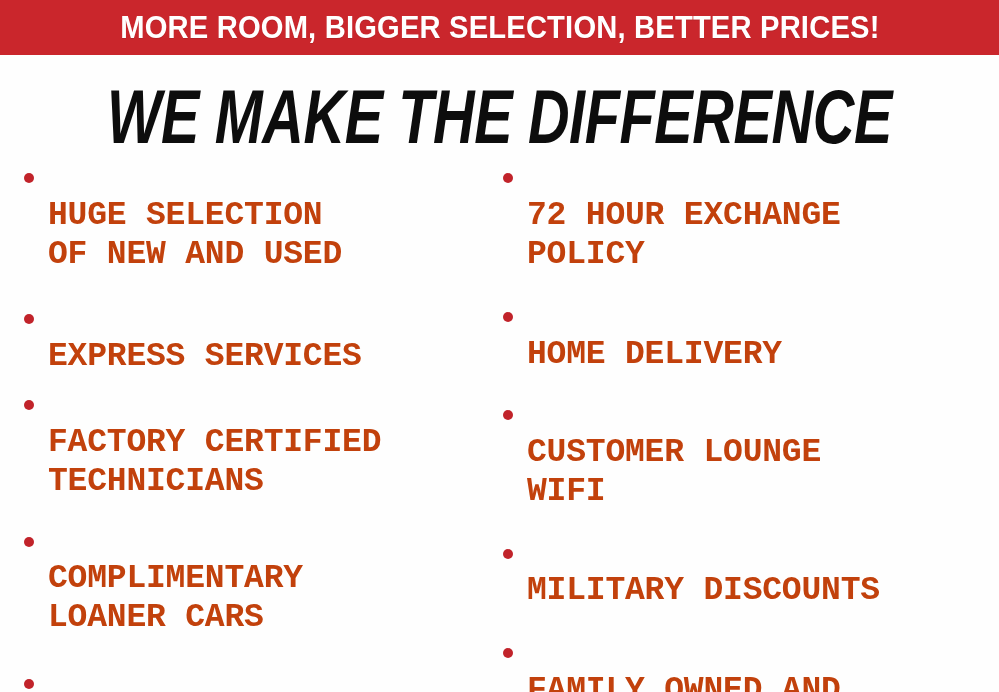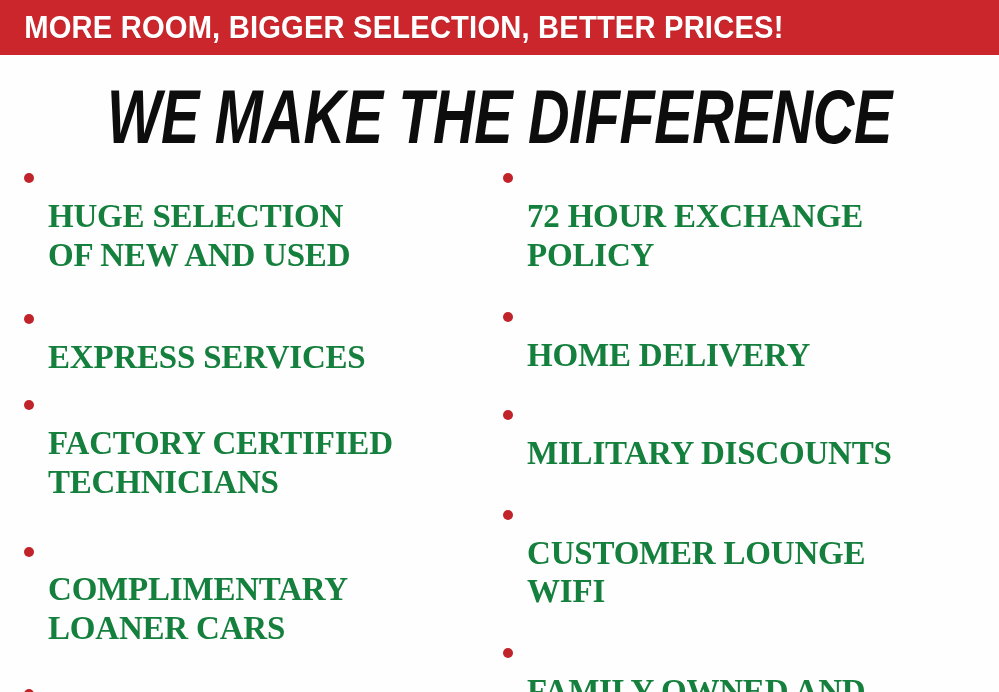--- a/index.html
+++ b/index.html
@@ -26,20 +26,21 @@
   
   .banner {
     position: absolute;
     left: 0;
     top: 0;
     width: 999px;
     height: 55px;
     background: #ca262c;
     display: flex;
     align-items: center;
+    justify-content: center;
   }
   .banner-text {
     color: #ffffff;
     font-family: "Liberation Sans", sans-serif;
     font-weight: bold;
     font-size: 31px;
     letter-spacing: 0.2px;
     line-height: 1;
     white-space: nowrap;
     transform: scaleX(0.94);
@@ -84,22 +85,22 @@
     height: 534px;
   }
   .col-left  { left: 8px;   width: 492px; }
   .col-right { left: 484px; width: 491px; }
 
   .bullet {
     position: relative;
     display: block;
     padding-left: 40px;
     margin: 0 0 24px 0;
-    color: #15803d;
-    font-family: Liberation Serif, serif;
+    color: #c2410c;
+    font-family: Liberation Mono, monospace;
     font-weight: bold;
     font-size: 33px;
     line-height: 1.18;
     letter-spacing: -0.2px;
     text-transform: uppercase;
     white-space: pre-line;
   }
   .col-right .bullet { padding-left: 43px; }
 
   .bullet::before {
@@ -110,21 +111,21 @@
     width: 10px;
     height: 10px;
     border-radius: 50%;
     background: #c1232a;
   }
   .col-right .bullet::before { left: 19px; }
 
   
   .col-left  .bullet.b0 { margin-bottom: 24px; }
   .col-left  .bullet.b1 { margin-bottom: 8px; }
-  .col-left  .bullet.b2 { margin-bottom: 30px; }
+  .col-left  .bullet.b2 { margin-bottom: 20px; }
   .col-left  .bullet.b3 { margin-bottom: 26px; }
   .col-left  .bullet.b4 { margin-bottom: 0; }
 
   .col-right .bullet.b0 { margin-bottom: 22px; }
   .col-right .bullet.b1 { margin-bottom: 20px; }
   .col-right .bullet.b2 { margin-bottom: 22px; }
   .col-right .bullet.b3 { margin-bottom: 22px; }
   .col-right .bullet.b4 { margin-bottom: 22px; }
 </style>
 </head>
@@ -164,26 +165,26 @@
     </div>
 
     <div class="col col-right">
       <div class="bullet b0">
         <span>72 HOUR EXCHANGE
 POLICY</span>
       </div>
       <div class="bullet b1">
         <span>HOME DELIVERY</span>
       </div>
-      <div class="bullet b3">
-        <span>MILITARY DISCOUNTS</span>
-      </div>
       <div class="bullet b2">
         <span>CUSTOMER LOUNGE
 WIFI</span>
+      </div>
+      <div class="bullet b3">
+        <span>MILITARY DISCOUNTS</span>
       </div>
       <div class="bullet b4">
         <span>FAMILY OWNED AND
 OPERATED</span>
       </div>
 
     </div>
 
   </div>
 </div>

